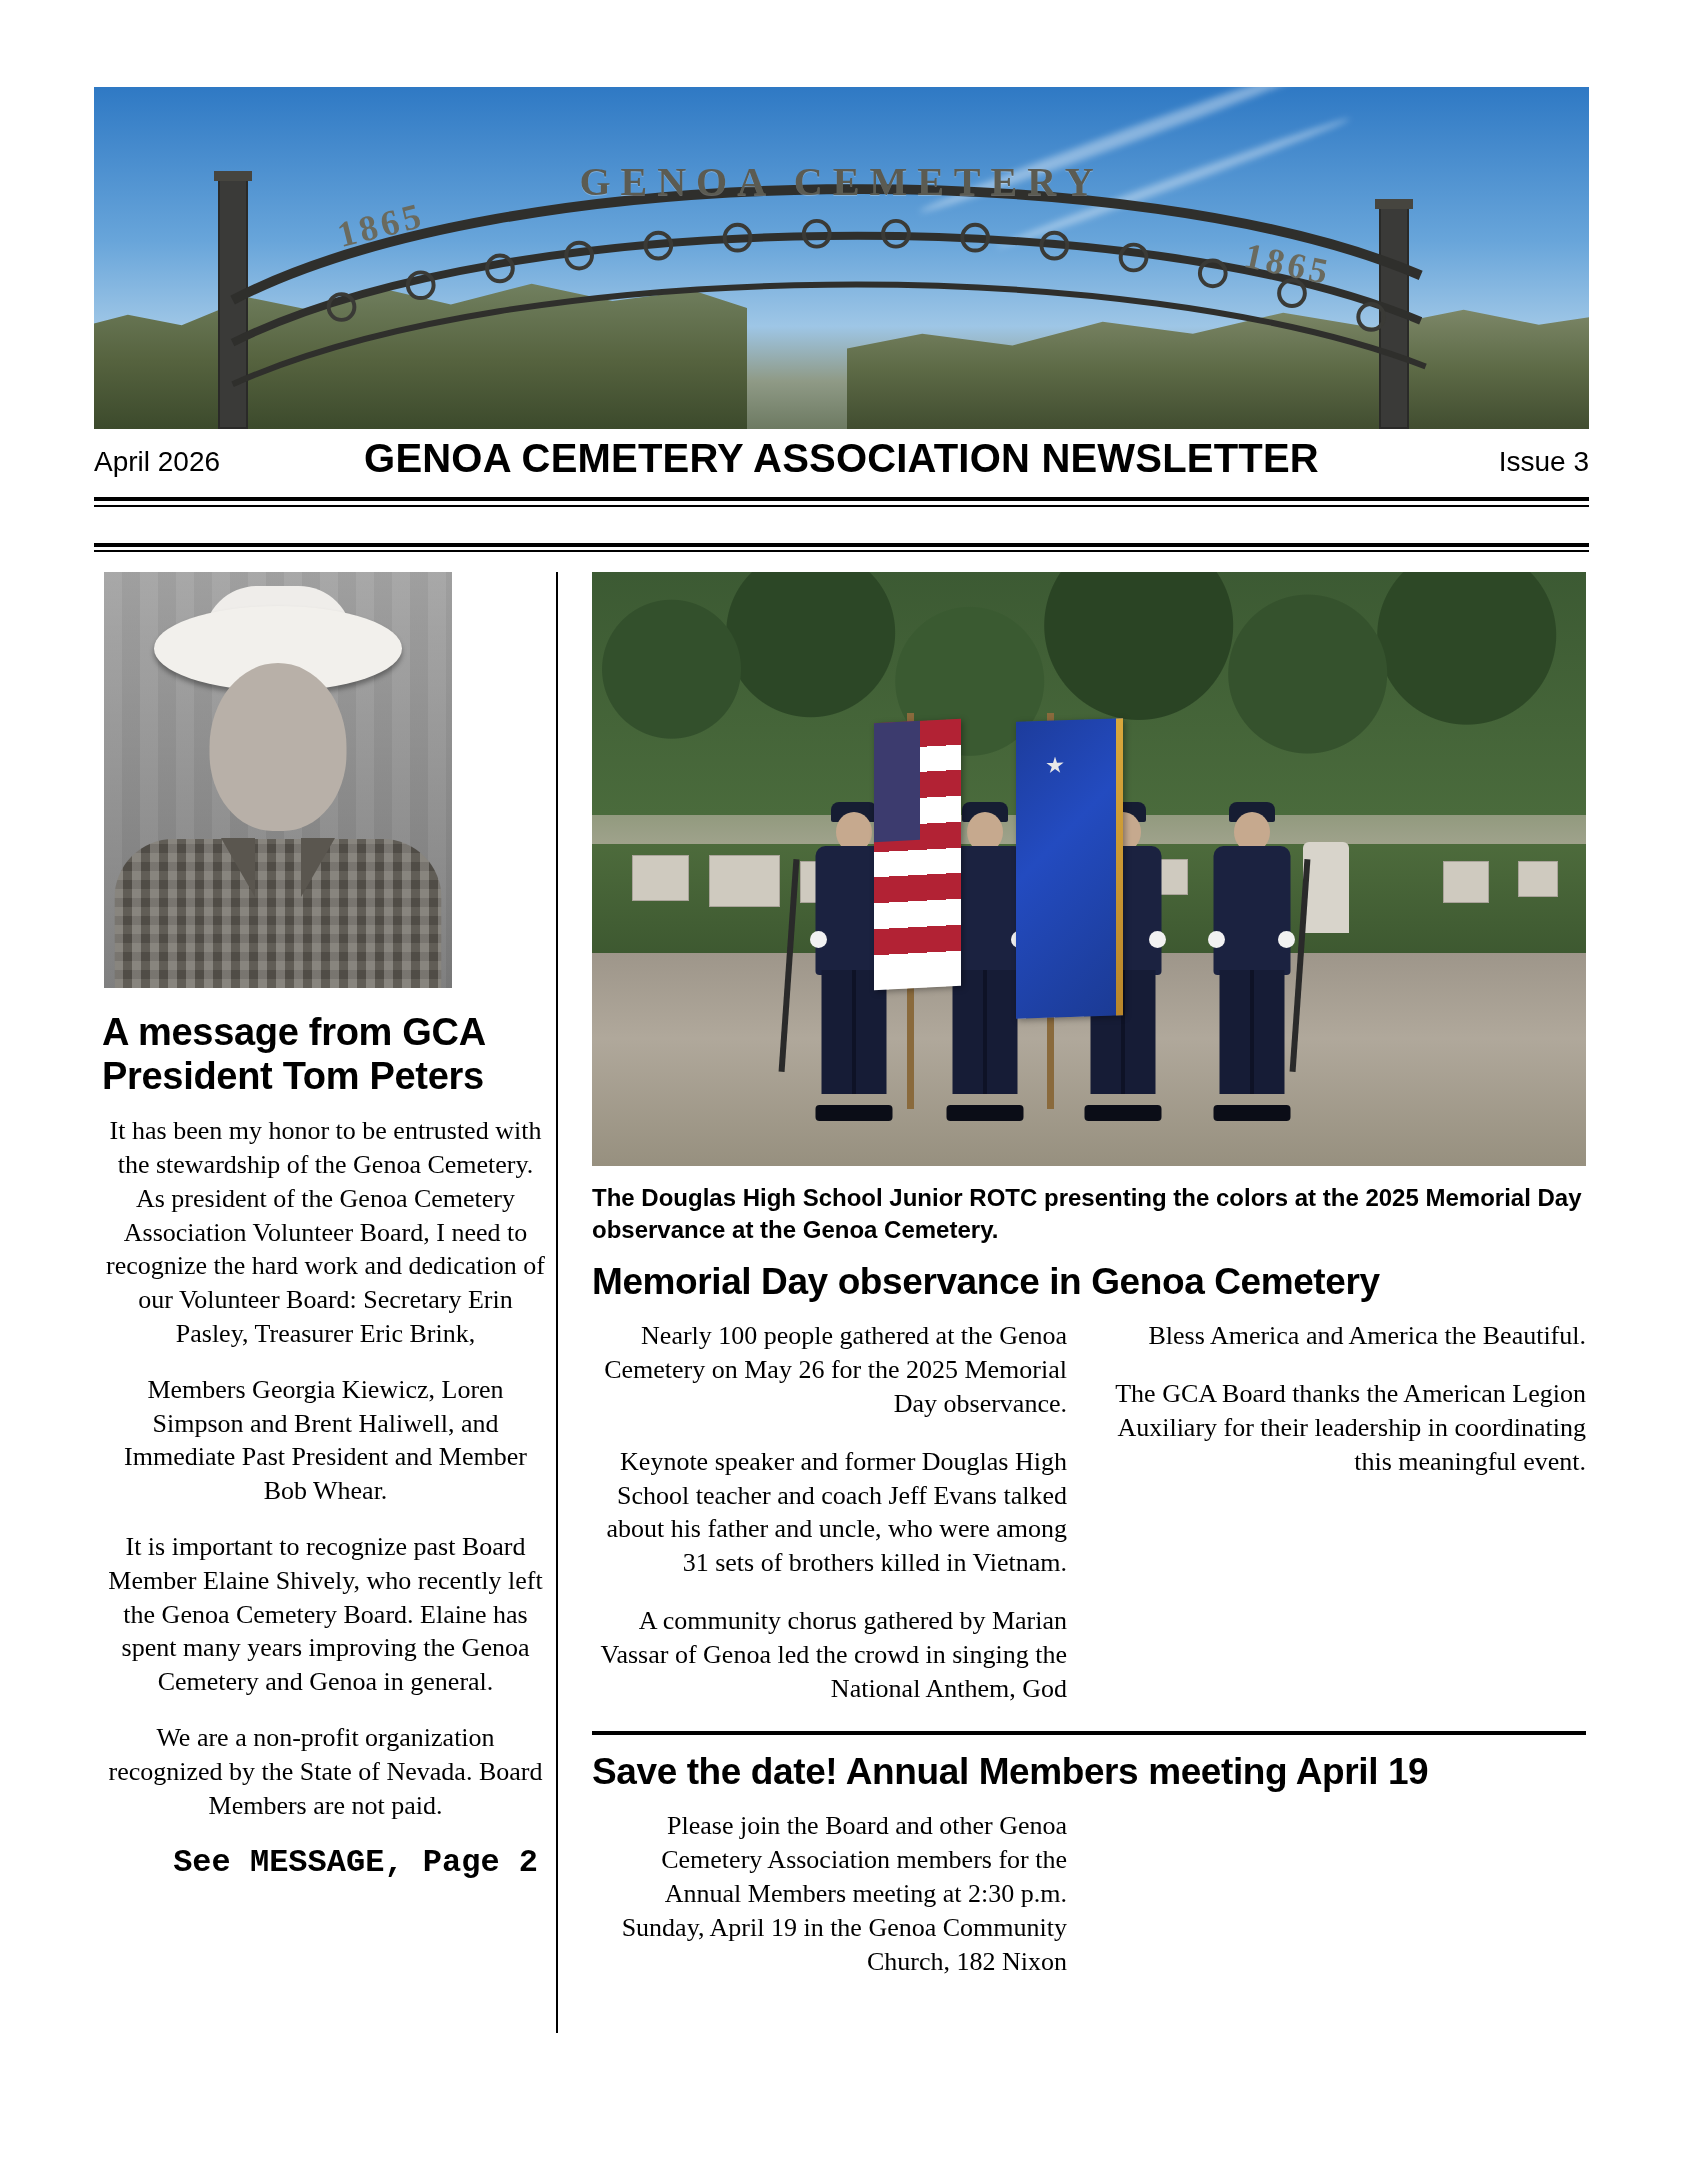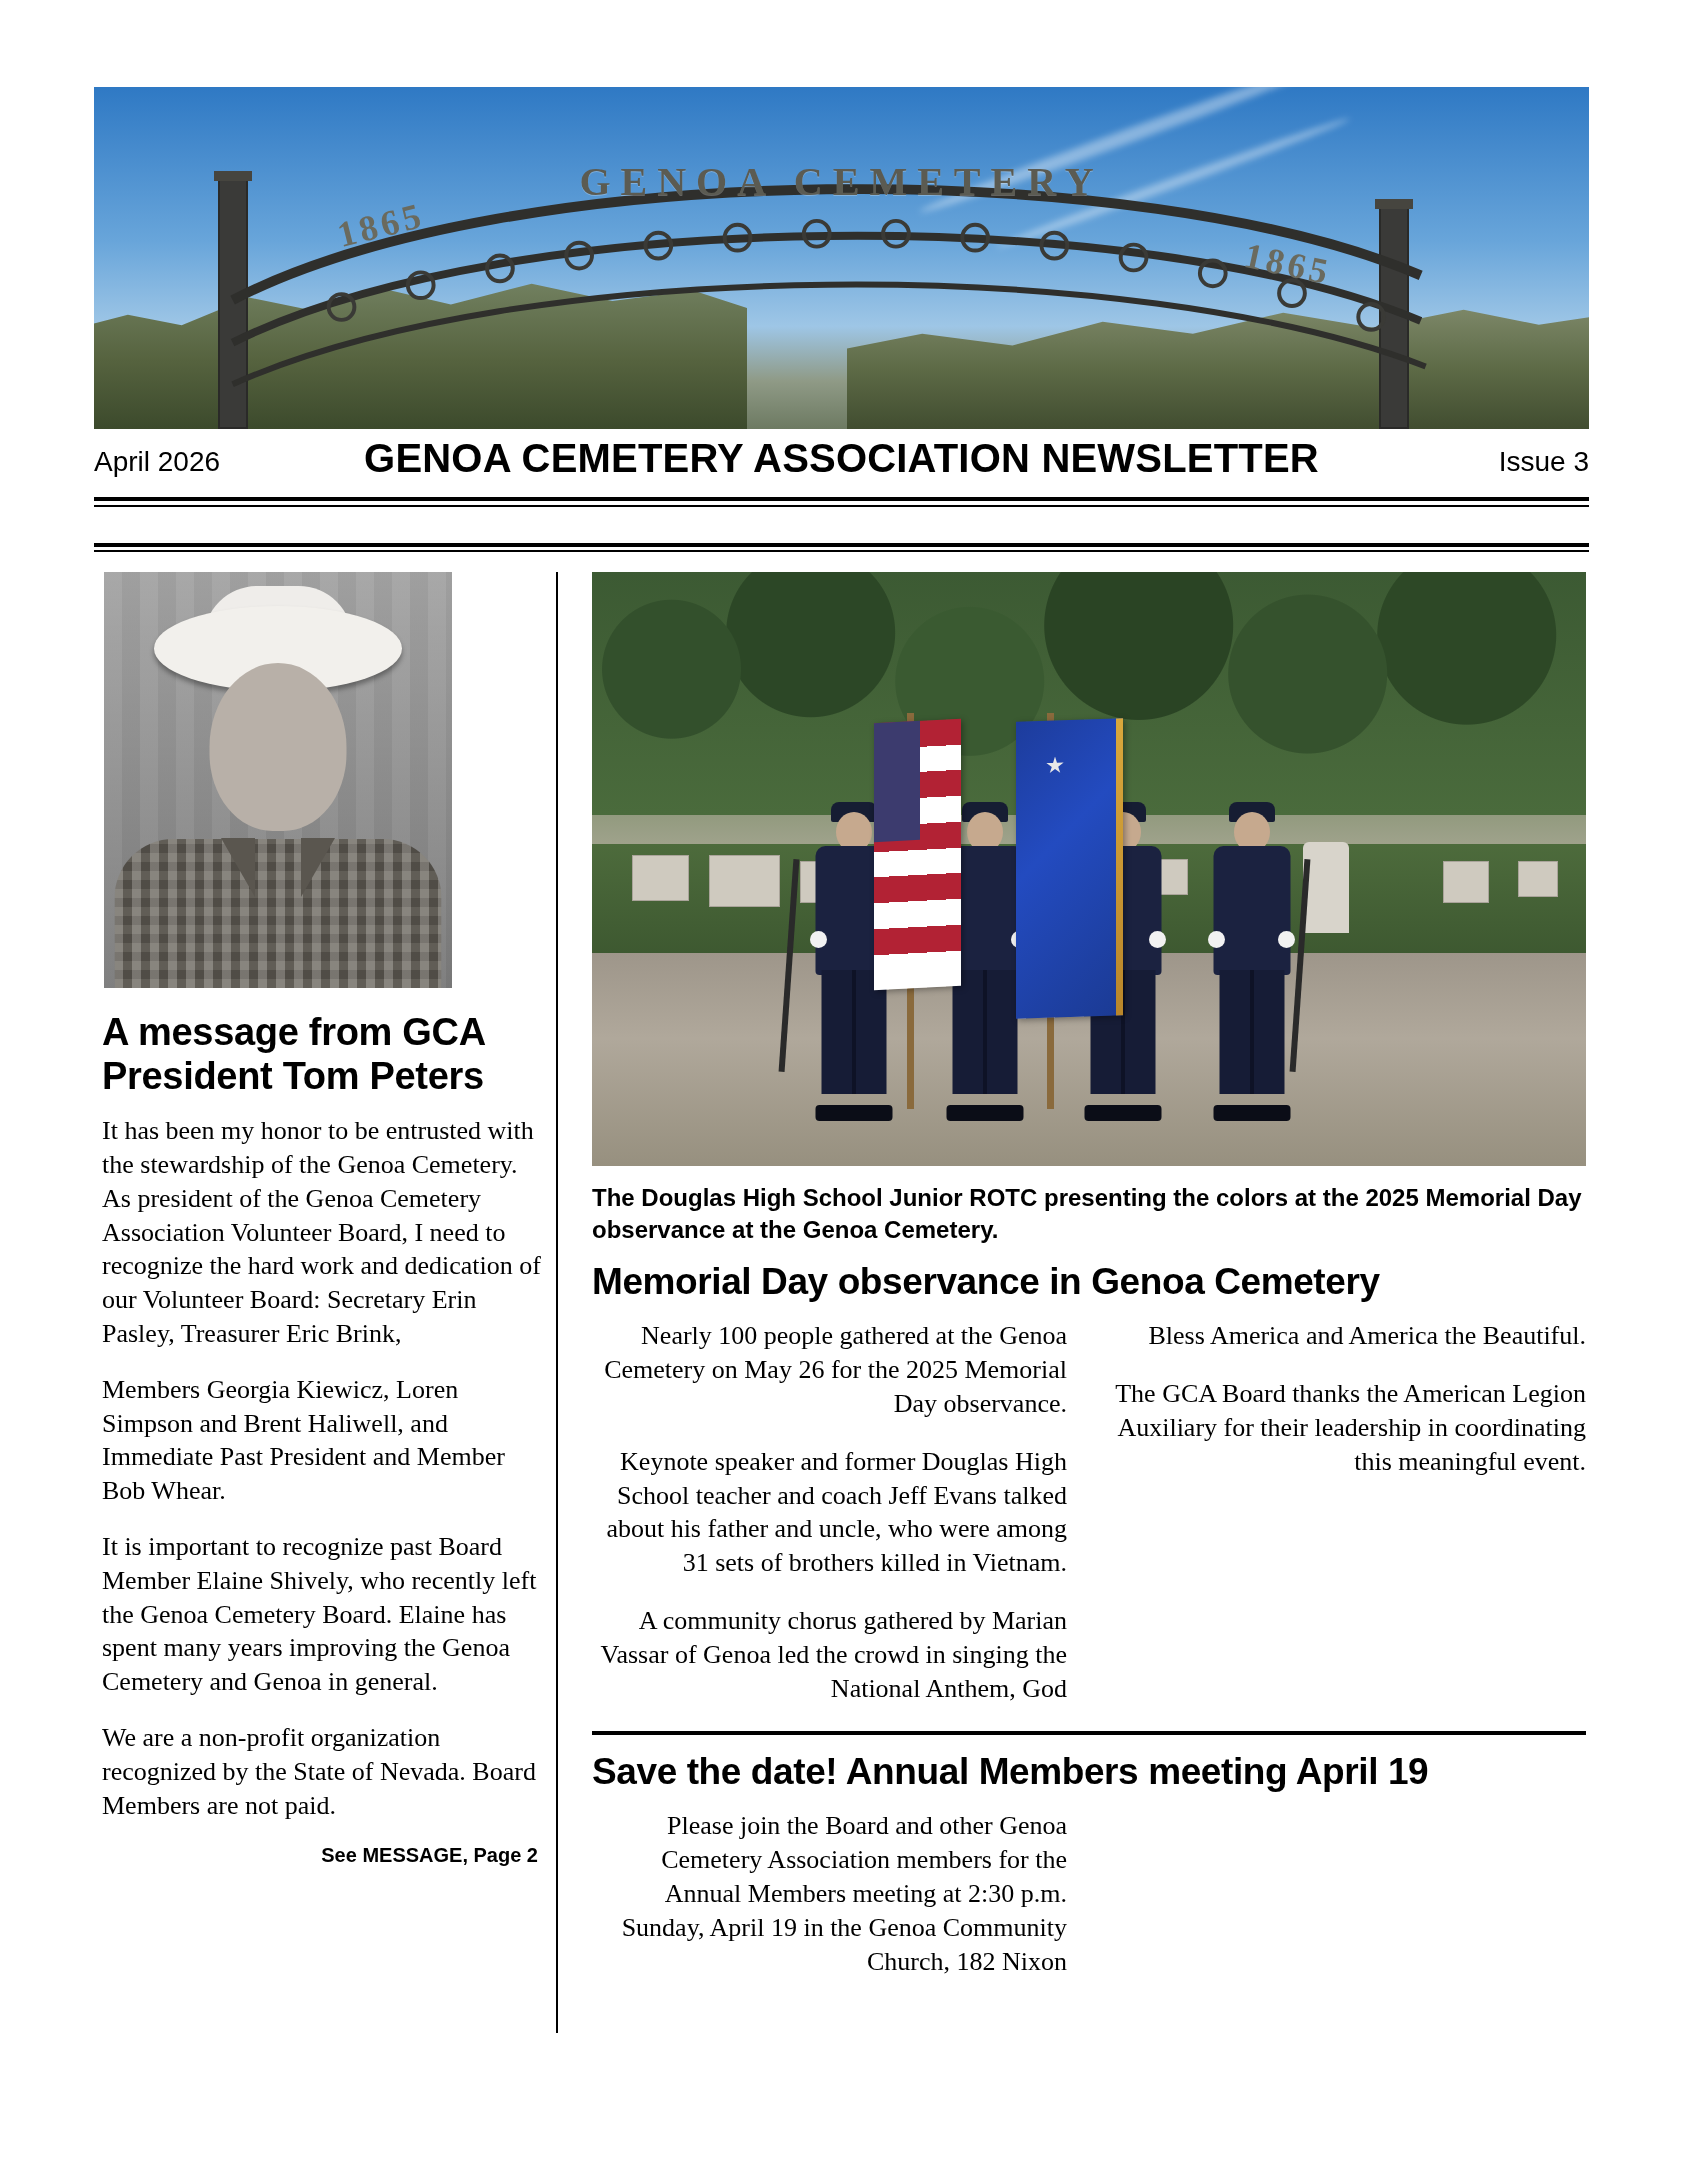--- a/index.html
+++ b/index.html
@@ -228,29 +228,29 @@
     font-weight: bold;
     line-height: 1.16;
     margin-top: 22px;
     letter-spacing: -0.3px;
   }
   .body-serif p {
     font-family: "Liberation Serif", serif;
     font-size: 26px;
     line-height: 1.30;
     margin: 0 0 22px 0;
-    text-align: left;
+    text-align: center;
   }
   .left-col .body-serif {
     margin-top: 16px;
     width: 447px;
   }
   .see-more {
-    font-family: Liberation Sans, sans-serif;
-    font-size: 20px;
+    font-family: Liberation Mono, monospace;
+    font-size: 32px;
     font-weight: bold;
     text-align: right;
     width: 436px;
     margin-top: 11px;
   }
 
   
   .right-col {
     position: absolute;
     left: 592px;

